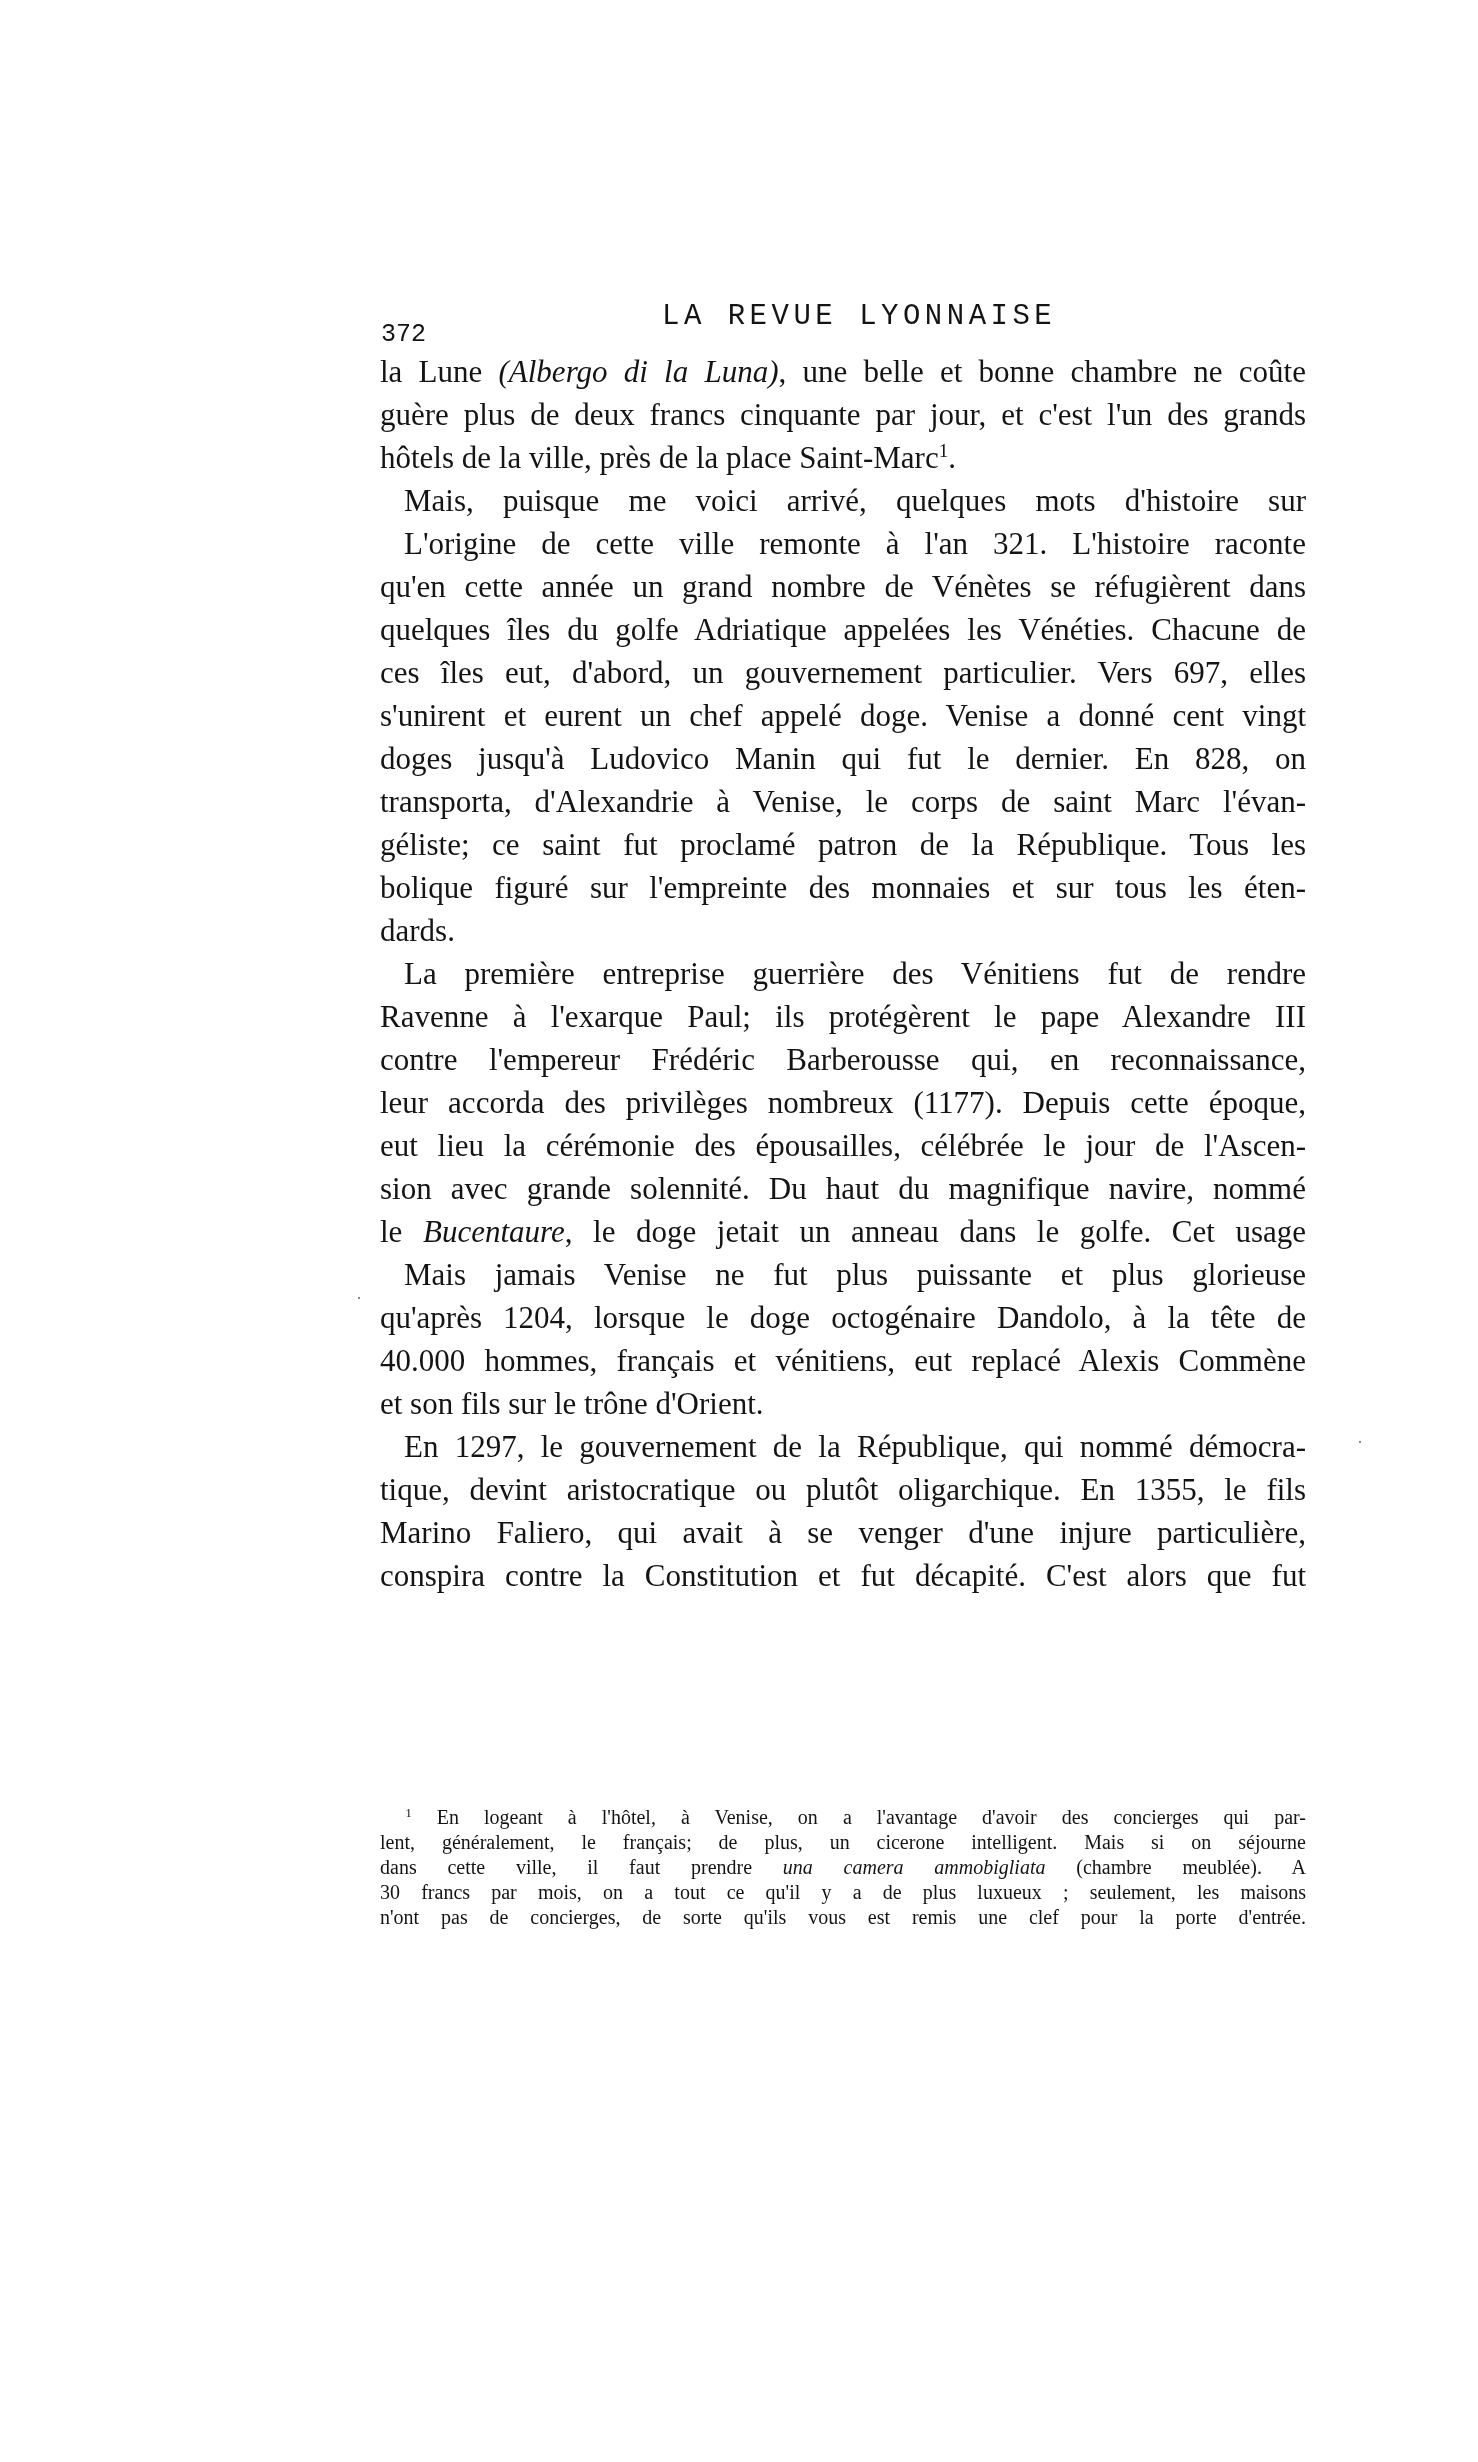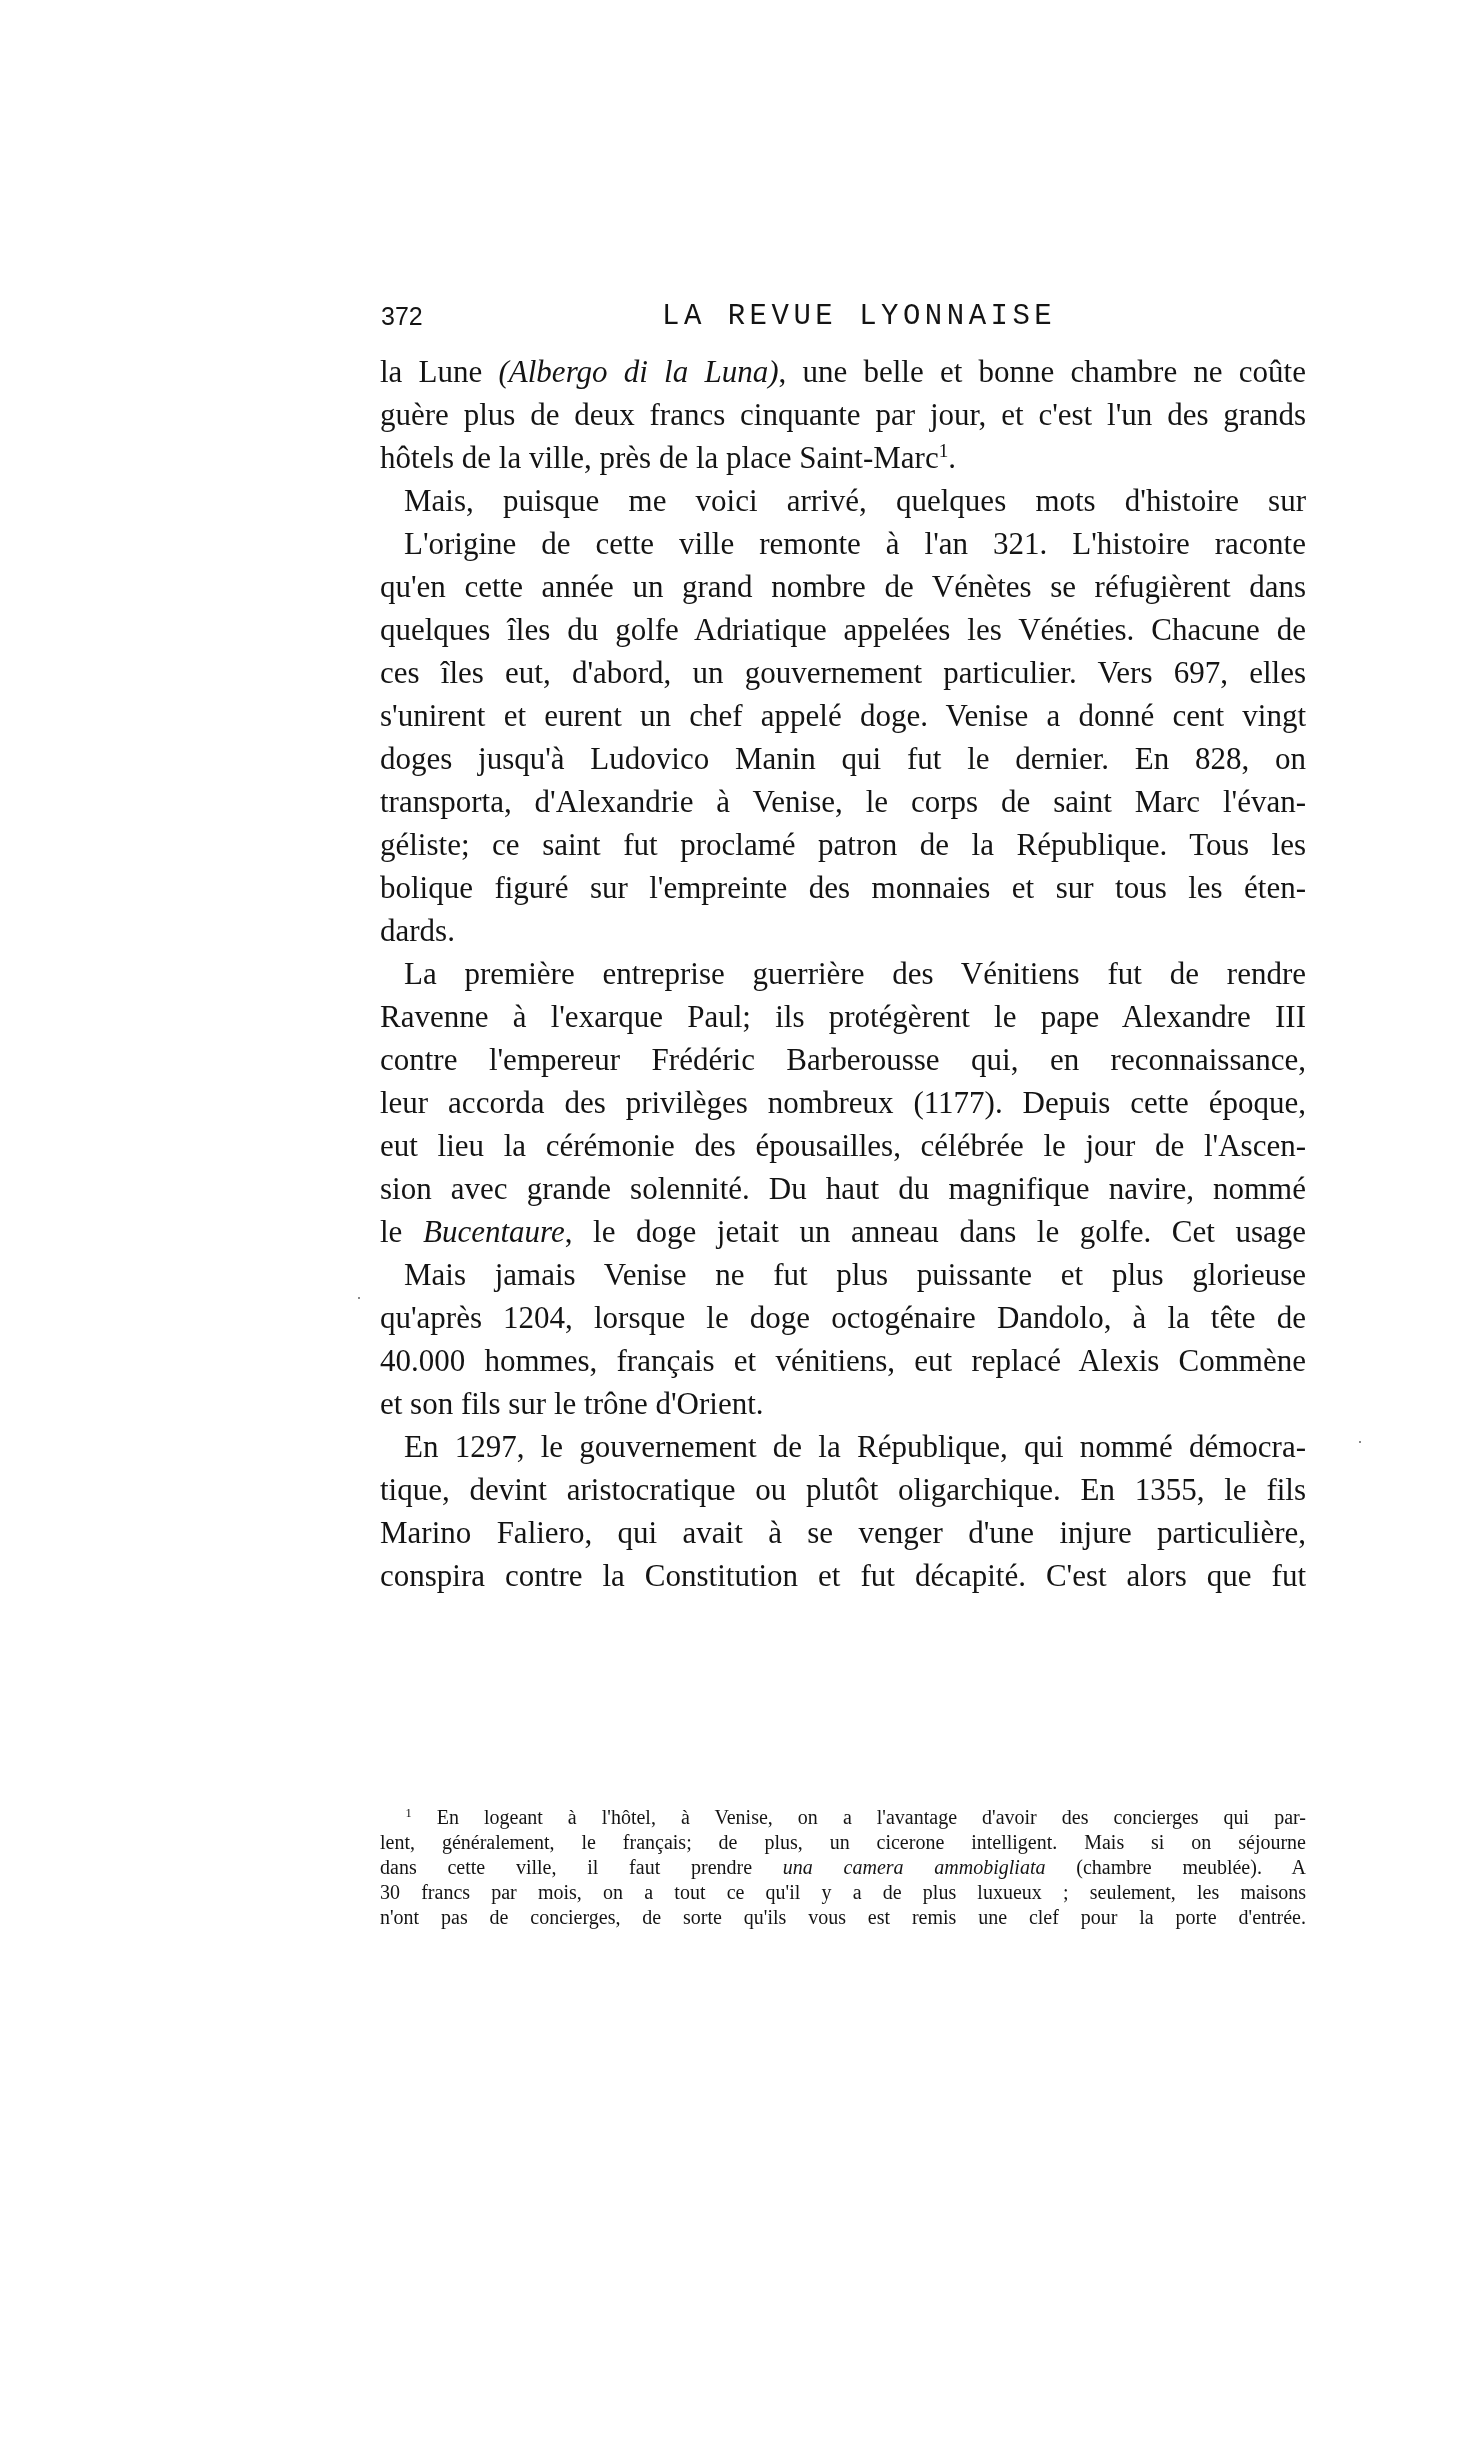--- a/index.html
+++ b/index.html
@@ -23,22 +23,22 @@
     .running-head {
       position: absolute;
       left: 381px;
       top: 300px;
       width: 924px;
       height: 33px;
     }
     .folio {
       position: absolute;
       left: 0;
-      top: 3px;
-      font-family: Liberation Sans, sans-serif;
+      top: 21px;
+      font-family: Liberation Mono, monospace;
       font-size: 25px;
       line-height: 27px;
     }
     .journal-title {
       position: absolute;
       left: 281px;
       top: 3px;
       width: 347px;
       text-align: right;
       font-family: Liberation Mono, monospace;

